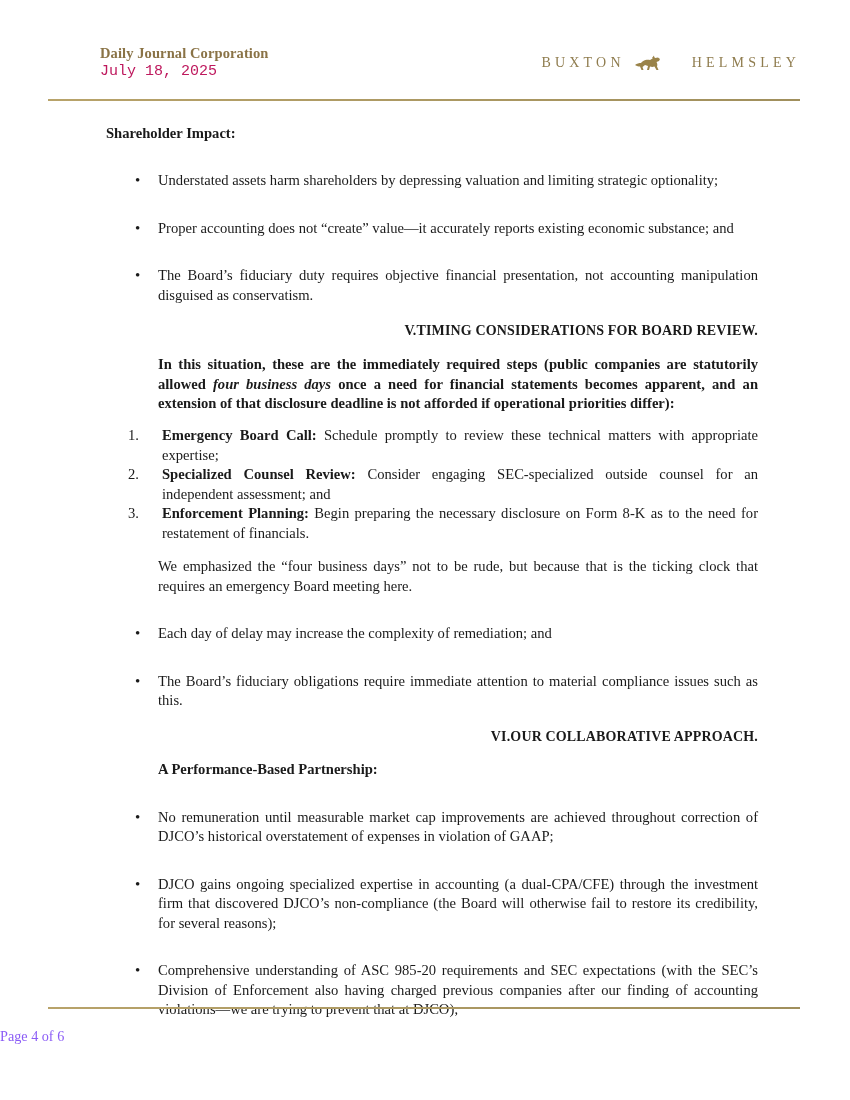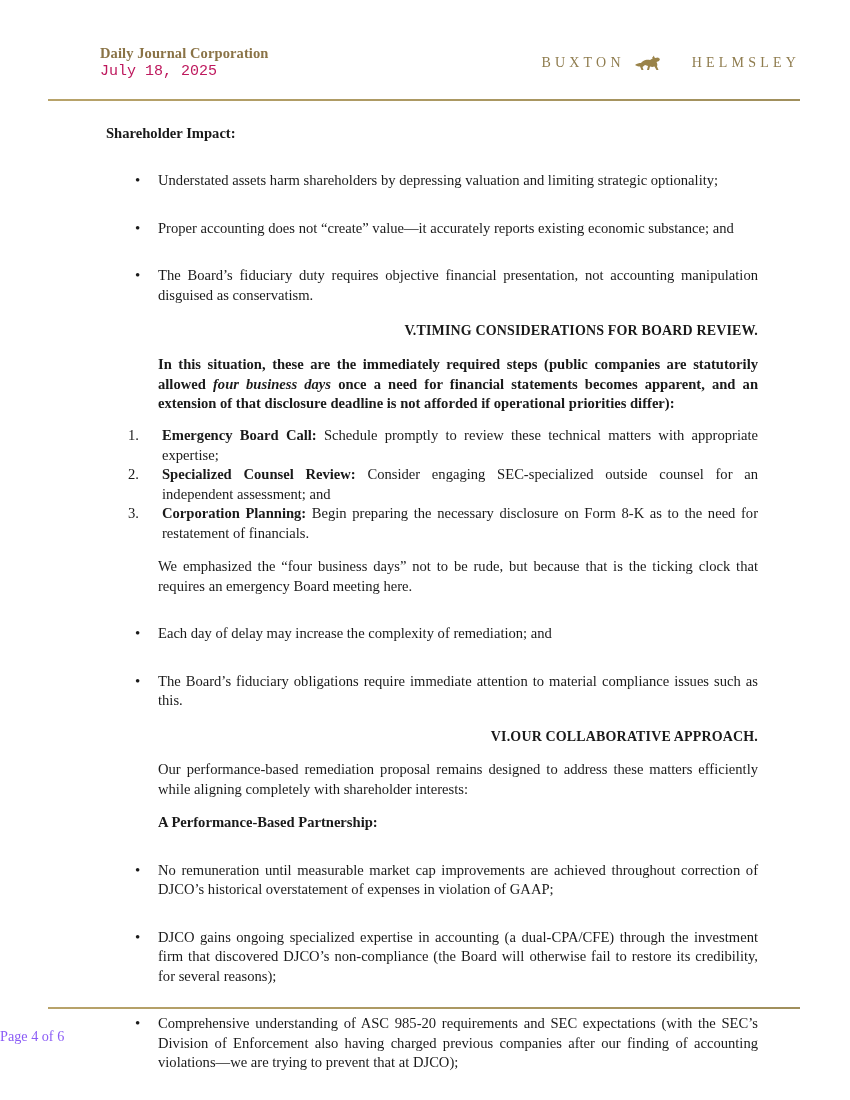--- a/index.html
+++ b/index.html
@@ -207,38 +207,37 @@
       <span class="sec-num">V.</span><span>TIMING CONSIDERATIONS FOR BOARD REVIEW.</span>
     </div>
 
     <div class="indent">
       <p class="b spaced"><span>In this situation, these are the immediately required steps (public companies are statutorily allowed </span><span class="bi">four business days</span><span> once a need for financial statements becomes apparent, and an extension of that disclosure deadline is not afforded if operational priorities differ):</span></p>
     </div>
 
     <ol class="numbers">
       <li><span class="b">Emergency Board Call:</span><span> Schedule promptly to review these technical matters with appropriate expertise;</span></li>
       <li><span class="b">Specialized Counsel Review:</span><span> Consider engaging SEC-specialized outside counsel for an independent assessment; and</span></li>
-      <li><span class="b">Corporation Planning:</span><span> Begin preparing the necessary disclosure on Form 8-K as to the need for restatement of financials.</span></li>
+      <li><span class="b">Enforcement Planning:</span><span> Begin preparing the necessary disclosure on Form 8-K as to the need for restatement of financials.</span></li>
     </ol>
 
     <div class="indent">
       <p class="spaced">We emphasized the “four business days” not to be rude, but because that is the ticking clock that requires an emergency Board meeting here.</p>
     </div>
 
     <ul class="bullets tight-top">
       <li>Each day of delay may increase the complexity of remediation; and</li>
       <li>The Board’s fiduciary obligations require immediate attention to material compliance issues such as this.</li>
     </ul>
 
     <div class="section-head">
       <span class="sec-num">VI.</span><span>OUR COLLABORATIVE APPROACH.</span>
     </div>
 
     <div class="indent">
-      <p class="spaced">Our performance-based remediation proposal remains designed to address these matters efficiently while aligning completely with shareholder interests:</p>
       <p class="b spaced">A Performance-Based Partnership:</p>
     </div>
 
     <ul class="bullets">
       <li>No remuneration until measurable market cap improvements are achieved throughout correction of DJCO’s historical overstatement of expenses in violation of GAAP;</li>
       <li>DJCO gains ongoing specialized expertise in accounting (a dual-CPA/CFE) through the investment firm that discovered DJCO’s non-compliance (the Board will otherwise fail to restore its credibility, for several reasons);</li>
       <li>Comprehensive understanding of ASC 985-20 requirements and SEC expectations (with the SEC’s Division of Enforcement also having charged previous companies after our finding of accounting violations—we are trying to prevent that at DJCO);</li>
     </ul>
 
   </div>

